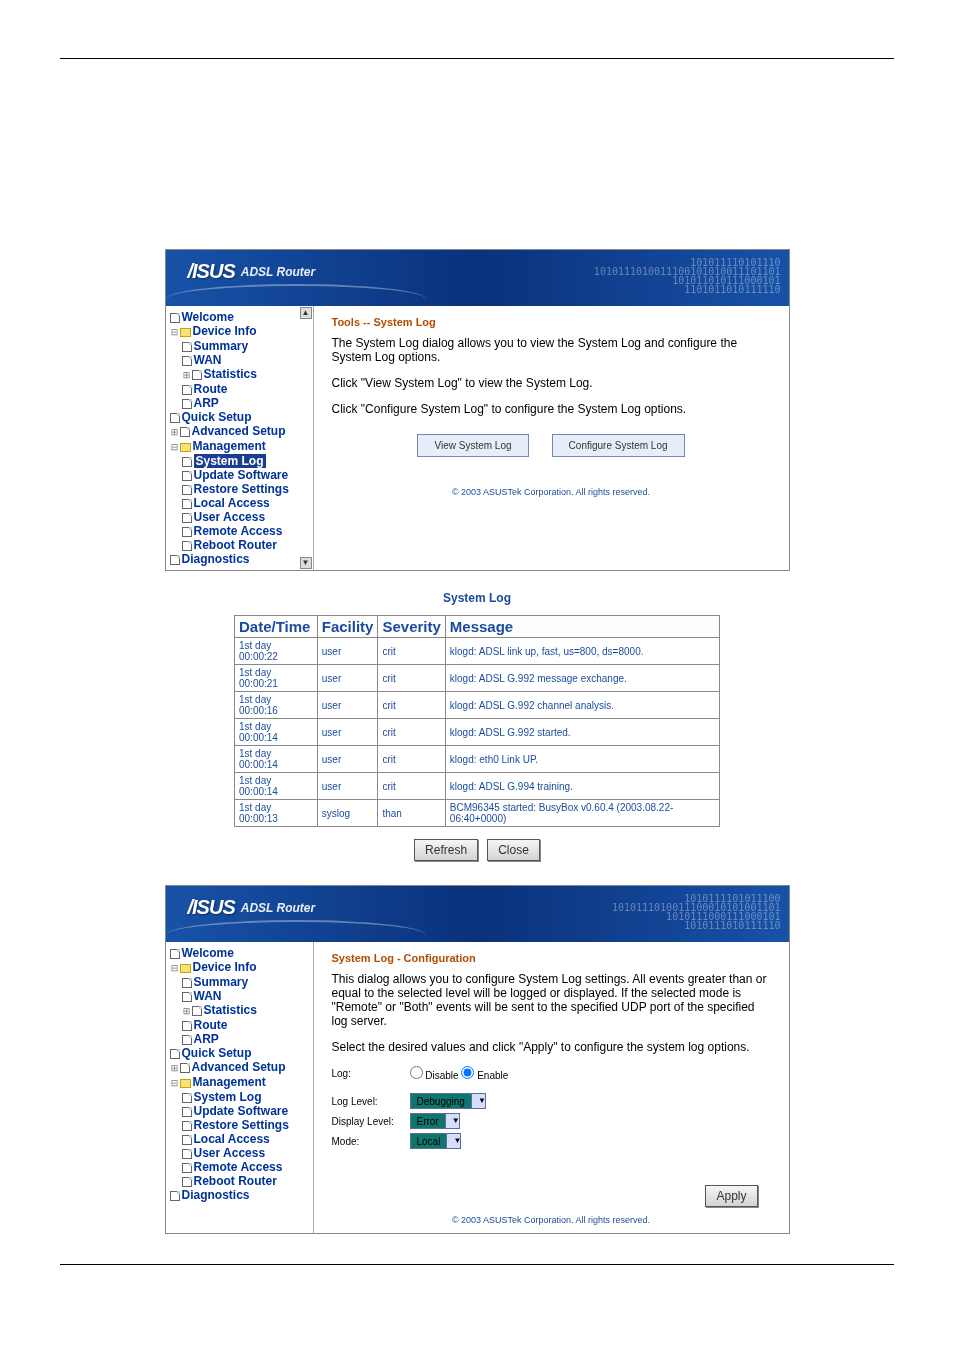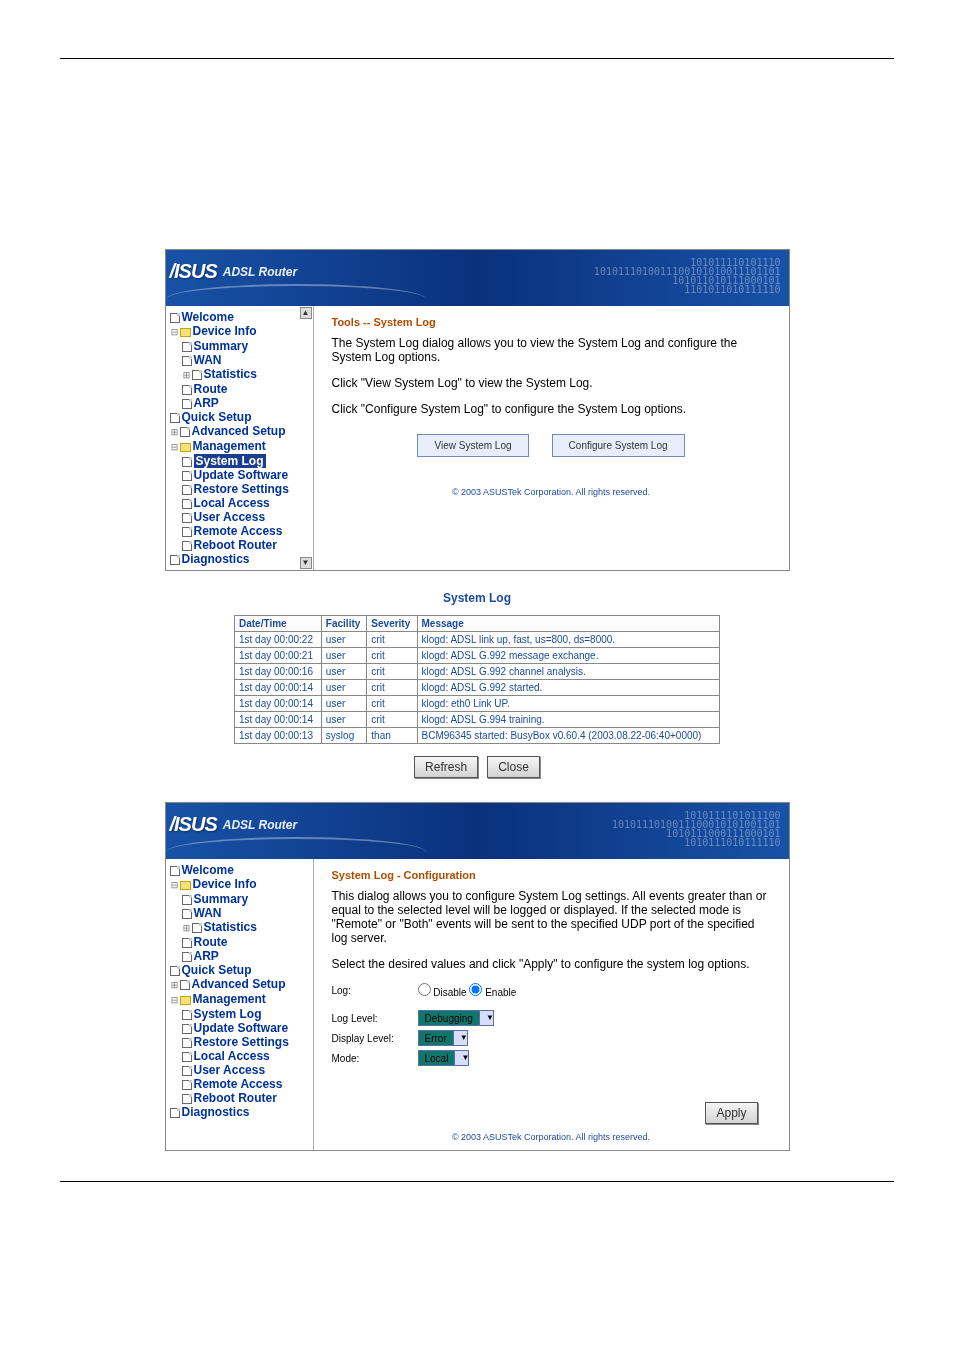--- a/index.html
+++ b/index.html
@@ -4,21 +4,21 @@
 <style>
   * { box-sizing: border-box; margin: 0; padding: 0; }
   body { background: #fff; font-family: Arial, sans-serif; font-size: 11px; color: #333; width: 954px; margin: 0 auto; }
   .page { padding: 50px 60px 60px 60px; }
   .hr-top { height: 1px; background: #000; margin: 8px 0 30px 0; }
   .hr-bot { height: 1px; background: #000; margin: 30px 0 8px 0; }
 
   
   .router-panel { width: 625px; margin: 0 auto; border: 1px solid #888; }
   .router-header { height: 56px; background: linear-gradient(to right,#1852a7,#0a317c,#1852a7); position: relative; overflow: hidden; }
-  .router-logo { position: absolute; left: 4px; top: 10px; display: flex; align-items: center; gap: 6px; }
+  .router-logo { position: absolute; left: 22px; top: 10px; display: flex; align-items: center; gap: 6px; }
   .logo-mark { font-family: Arial, sans-serif; font-weight: 900; font-size: 20px; color: #fff; letter-spacing: -1px; text-shadow: 1px 1px 2px rgba(0,0,0,.4); font-style: italic; }
   .logo-sub { font-size: 12px; font-style: italic; color: #e8eef9; font-weight: 600; }
   .swoosh { position: absolute; left: 0; top: 34px; width: 260px; height: 30px; border-top: 2px solid rgba(255,255,255,.35); border-radius: 50% 50% 0 0; }
   .bin-text { position: absolute; right: 8px; bottom: 12px; text-align: right; font-family: monospace; color: rgba(255,255,255,.35); font-size: 10px; line-height: 9px; }
   .router-body { display: flex; background: #fff; }
   .router-sidebar { width: 148px; background: #fff; border-right: 1px solid #aaa; padding: 4px 2px; position: relative; }
   .router-sidebar .scroll-up,.router-sidebar .scroll-dn { position:absolute; right:1px; width:12px; height:12px; background:#ddd; border:1px solid #888; font-size:8px; text-align:center; line-height:10px; }
   .router-sidebar .scroll-up { top:1px; }
   .router-sidebar .scroll-dn { bottom:1px; }
   .tree { list-style:none; padding-left: 2px; }
@@ -34,28 +34,28 @@
   .main-h { color:#b24d00; font-weight:bold; font-size:11px; margin-bottom:8px; }
   .main-txt { color:#000; font-size:12px; margin-bottom: 12px; line-height: 14px; }
   .btn-row { text-align:center; margin: 18px 0 30px 0; }
   .btn-flat { display:inline-block; border:1px solid #7089b6; background:#e7eef9; padding: 5px 16px; margin: 0 10px; font-size:10px; cursor:pointer; }
   .copyright { text-align:center; color:#1b4b9e; font-size:9px; margin-top: 8px; }
 
   
   .log-panel { width: 486px; margin: 14px auto 0 auto; }
   .log-title { text-align:center; color:#1b4b9e; font-size:12px; font-weight:bold; padding: 6px 0 10px 0; }
   table.log { border-collapse: collapse; width:100%; }
-  table.log th { text-align:left; color:#1b4b9e; font-size:10px; border:1px solid #888; padding:2px 4px; font-weight:bold; background:#fdfdfd; }
+  table.log th { text-align:left; color:#1b4b9e; font-size:15px; border:1px solid #888; padding:2px 4px; font-weight:bold; background:#fdfdfd; }
   table.log td { color:#1b4b9e; font-size:10px; border:1px solid #888; padding:2px 4px; }
   .log-btns { text-align:center; margin:12px 0 24px 0; }
   .btn3d { display:inline-block; border:1px solid #555; background:linear-gradient(#f6f6f6,#d3d3d3); padding: 3px 10px; font-size:12px; cursor:pointer; margin:0 3px; box-shadow: 1px 1px 0 #888; }
 
   
   .form-row { display:flex; font-size:10px; color:#000; margin-bottom:4px; align-items:center; }
-  .form-row .lbl { width:86px; }
+  .form-row .lbl { width:78px; }
   .sel-wrap { display:inline-flex; align-items:center; border:1px solid #5a6fa0; background:#0f766e; height:16px; }
   .sel-wrap span { padding: 0 6px; font-size:10px; }
   .sel-wrap .arrow { width:14px; height:14px; background:#d7defb; border-left:1px solid #5a6fa0; text-align:center; font-size:8px; line-height:14px; }
   .apply-row { text-align:right; margin:36px 10px 2px 0; }
 </style>
 </head>
 <body>
 
 <div class="page">
   <div class="hr-top"></div>

